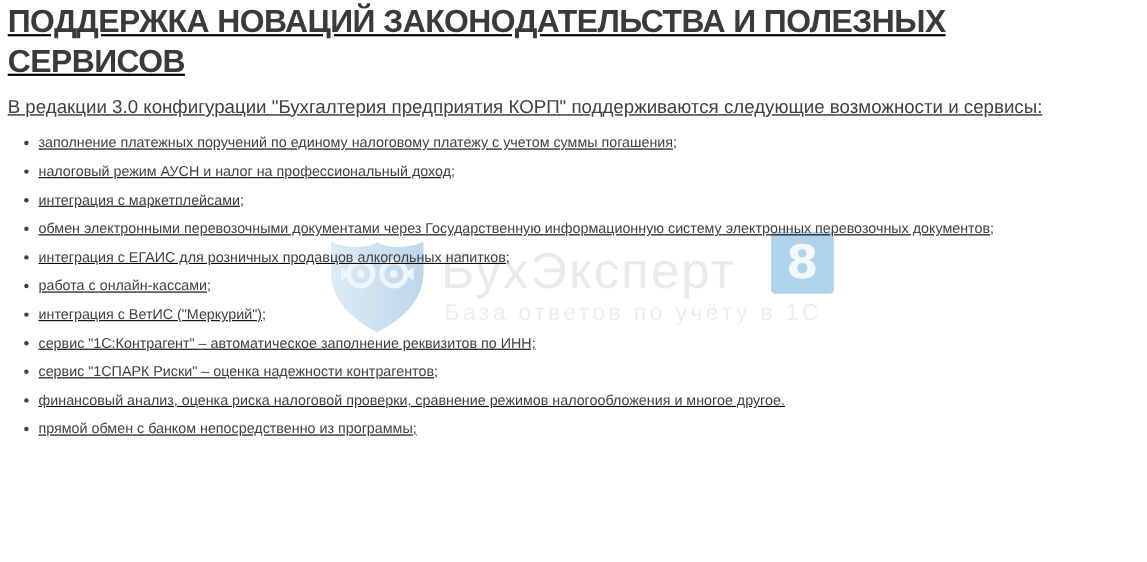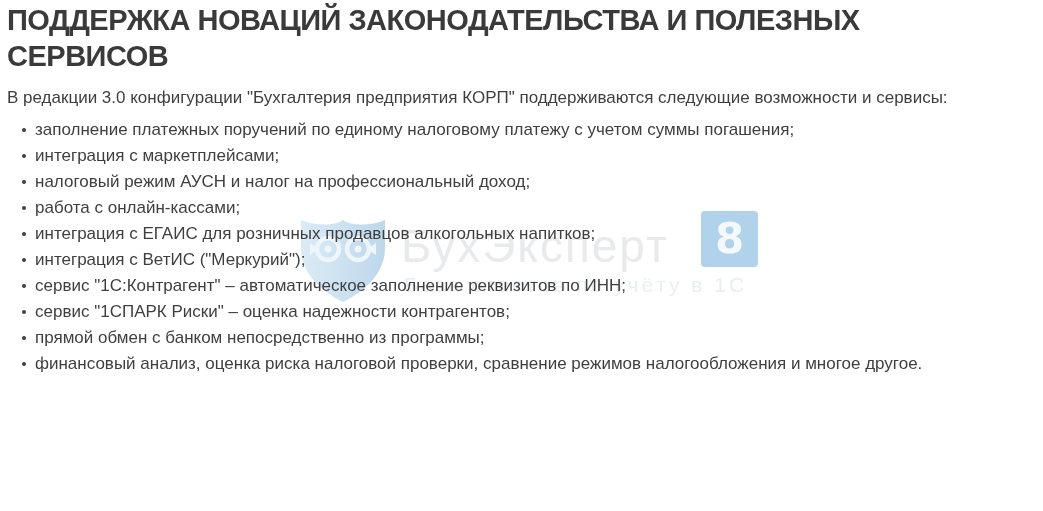--- a/index.html
+++ b/index.html
@@ -67,20 +67,21 @@
     letter-spacing: 3px;
     color: var(--wm-tagline-color, #e9eef3);
     white-space: nowrap;
   }
 
   
   .content {
     position: relative;
     z-index: 1;
     padding: 2px 0 0 7px;
+    text-decoration: underline;
   }
   h1.page-title {
     margin: 0;
     max-width: 985px;
     font-size: 29px;
     line-height: 36px;
     font-weight: 700;
     letter-spacing: -0.5px;
     color: var(--heading-color, #3a3a3a);
   }
@@ -88,21 +89,21 @@
     margin: 14px 0 0 0;
     font-size: 17px;
     line-height: 20px;
     color: var(--body-color, #3f3f3f);
   }
   ul.features {
     margin: 9px 0 0 0;
     padding: 0;
     list-style: none;
     width: 1014px;
-    font-size: 17px;
+    font-size: 13px;
     line-height: 26px;
     color: var(--body-color, #3f3f3f);
   }
   li.feature {
     position: relative;
     padding-left: 28px;
   }
   li.feature::before {
     content: "";
     position: absolute;
@@ -143,36 +144,37 @@
   </div>
 
   <div class="content">
     <h1 class="page-title">ПОДДЕРЖКА НОВАЦИЙ ЗАКОНОДАТЕЛЬСТВА И ПОЛЕЗНЫХ СЕРВИСОВ</h1>
     <p class="intro">В редакции 3.0 конфигурации "Бухгалтерия предприятия КОРП" поддерживаются следующие возможности и сервисы:</p>
     <ul class="features">
 
         <li class="feature">заполнение платежных поручений по единому налоговому платежу с учетом суммы погашения;</li>
 
 
+        <li class="feature">налоговый режим АУСН и налог на профессиональный доход;</li>
+
         <li class="feature">интеграция с маркетплейсами;</li>
 
-        <li class="feature">налоговый режим АУСН и налог на профессиональный доход;</li>
 
+        <li class="feature">обмен электронными перевозочными документами через Государственную информационную систему электронных перевозочных документов;</li>
 
+        <li class="feature">интеграция с ЕГАИС для розничных продавцов алкогольных напитков;</li>
 
         <li class="feature">работа с онлайн-кассами;</li>
-
-        <li class="feature">интеграция с ЕГАИС для розничных продавцов алкогольных напитков;</li>
 
         <li class="feature">интеграция с ВетИС ("Меркурий");</li>
 
 
         <li class="feature">сервис "1С:Контрагент" – автоматическое заполнение реквизитов по ИНН;</li>
 
         <li class="feature">сервис "1СПАРК Риски" – оценка надежности контрагентов;</li>
 
+        <li class="feature">финансовый анализ, оценка риска налоговой проверки, сравнение режимов налогообложения и многое другое.</li>
+
         <li class="feature">прямой обмен с банком непосредственно из программы;</li>
-
-        <li class="feature">финансовый анализ, оценка риска налоговой проверки, сравнение режимов налогообложения и многое другое.</li>
       </ul>
   </div>
 
 </div>
 
 </body></html>

